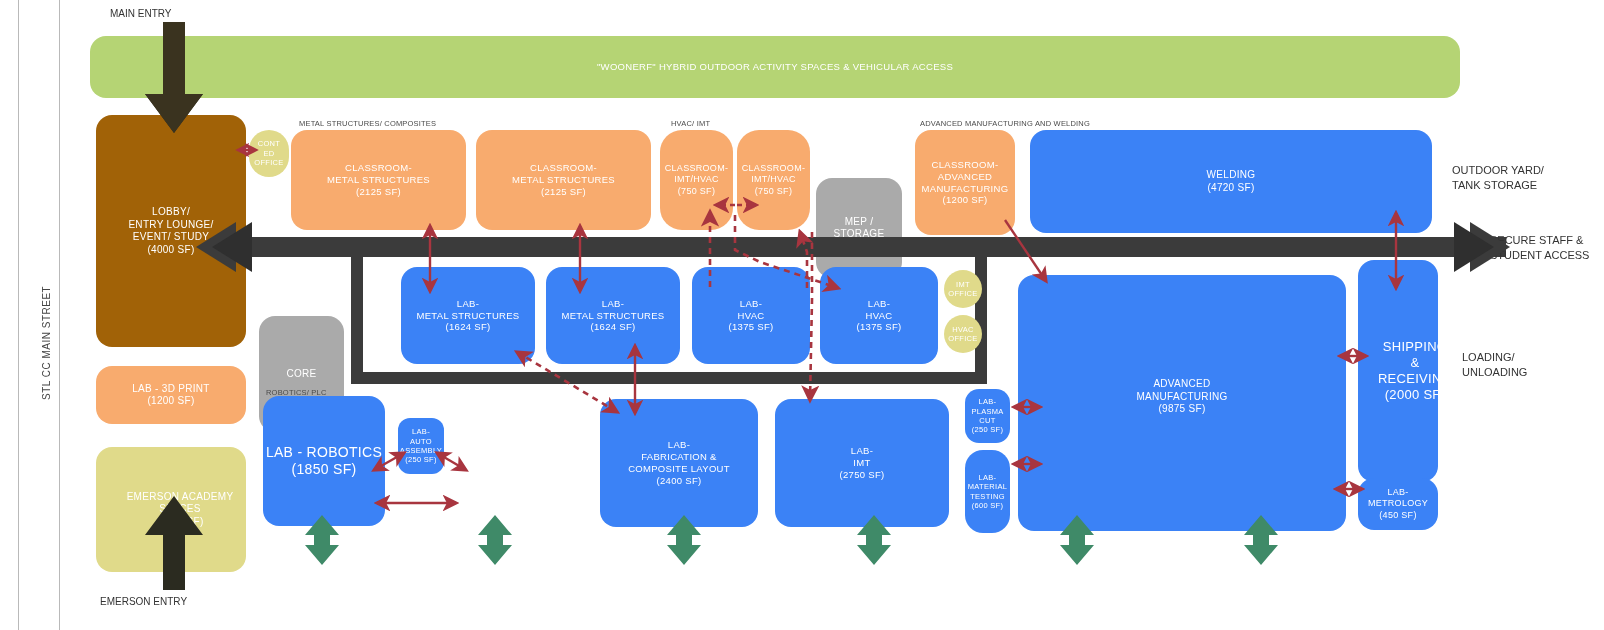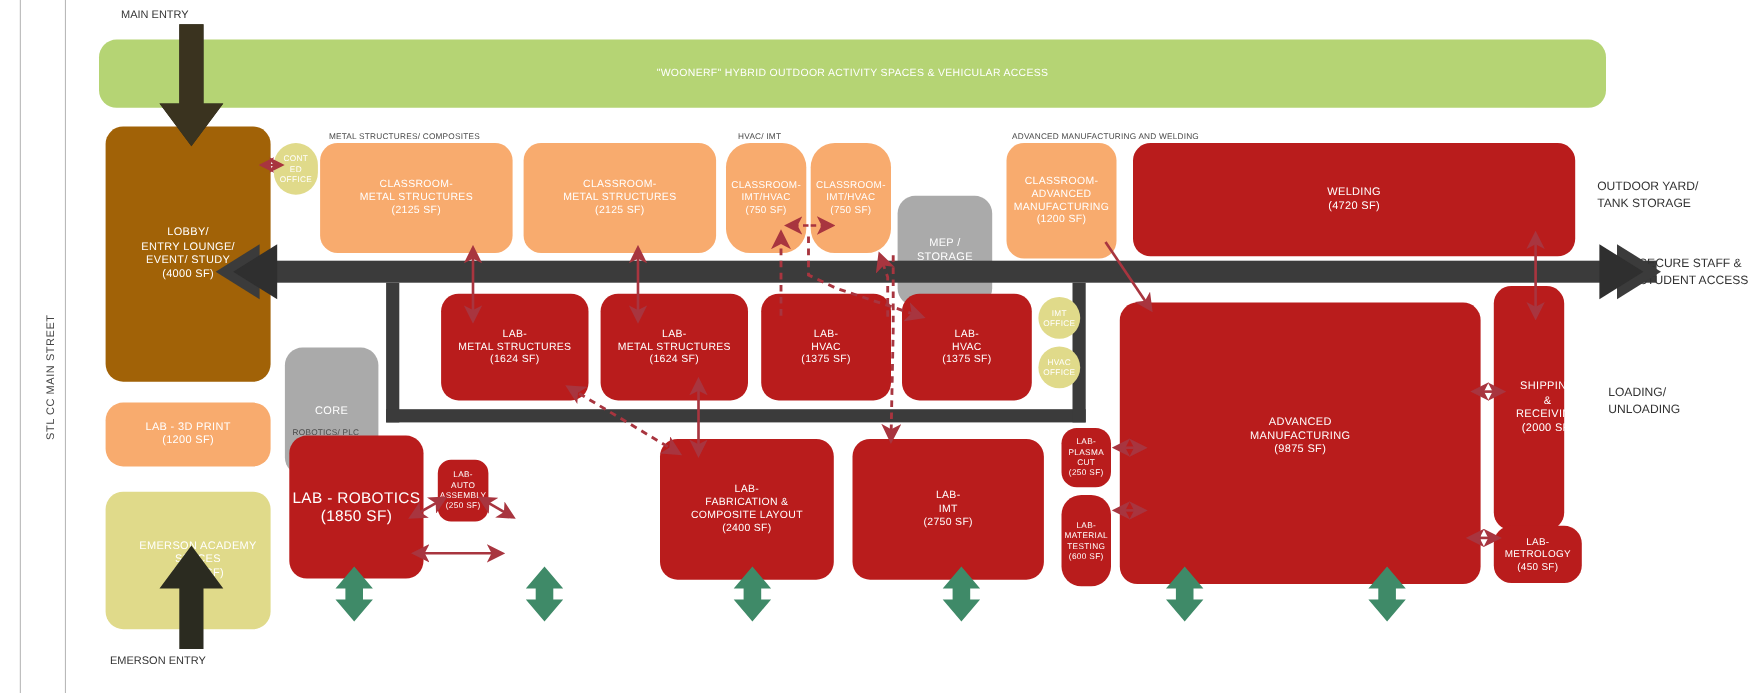--- a/index.html
+++ b/index.html
@@ -23,21 +23,21 @@
     color:#ffffff;
     border-radius:16px;
     line-height:1.25;
     letter-spacing:.3px;
     padding:2px;
   }
   .room .lbl { white-space:pre-line; }
   .green  { background:#b5d474; }
   .pink   { background:#a16207; }
   .orange { background:#f8ab6e; }
-  .blue   { background:#b91c1c; }
+  .blue   { background:#3b82f6; }
   .gray   { background:#aaaaaa;margin-top:48px; }
   .khaki  { background:#e0da8a; }
   .ylwoval{ background:#e0da8a; border-radius:999px; }
 
   
   .section-cap {
     position:absolute;
     font-size:7.5px;
     color:#4a4a4a;
     letter-spacing:.2px;
@@ -222,21 +222,21 @@
 MATERIAL
 TESTING
 (600 SF)</span>
   </div>
 
   <div class="room blue" style="left:1018px; top:275px; width:328px; height:256px; font-size:10px; align-items:flex-start; padding-top:103px;">
     <span class="lbl">ADVANCED
 MANUFACTURING
 (9875 SF)</span>
   </div>
-  <div class="room blue" style="left:1358px; top:260px; width:64px; height:222px; font-size:10px;padding-left:36px;">
+  <div class="room blue" style="left:1358px; top:260px; width:80px; height:222px; font-size:13px;padding-left:36px;">
     <span class="lbl">SHIPPING &amp;
 RECEIVING
 (2000 SF)</span>
   </div>
   <div class="room blue" style="left:1358px; top:478px; width:80px; height:52px; font-size:9px;">
     <span class="lbl">LAB-
 METROLOGY
 (450 SF)</span>
   </div>
 

